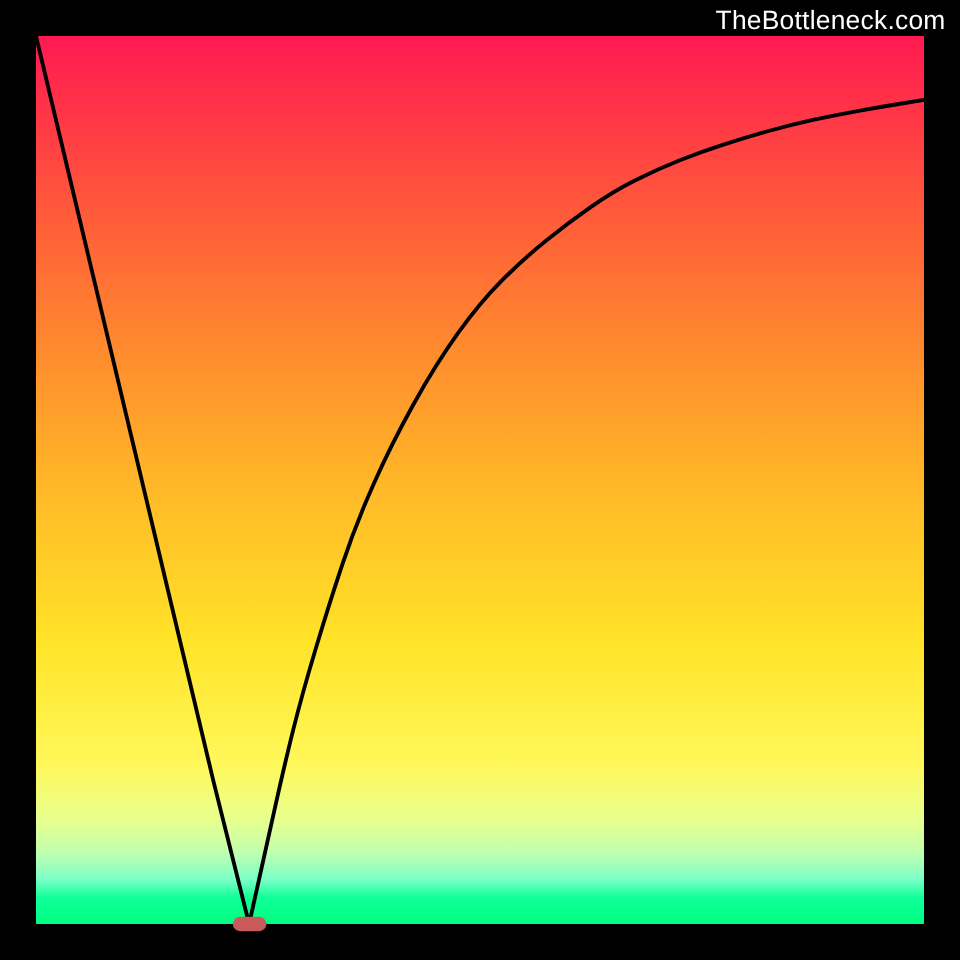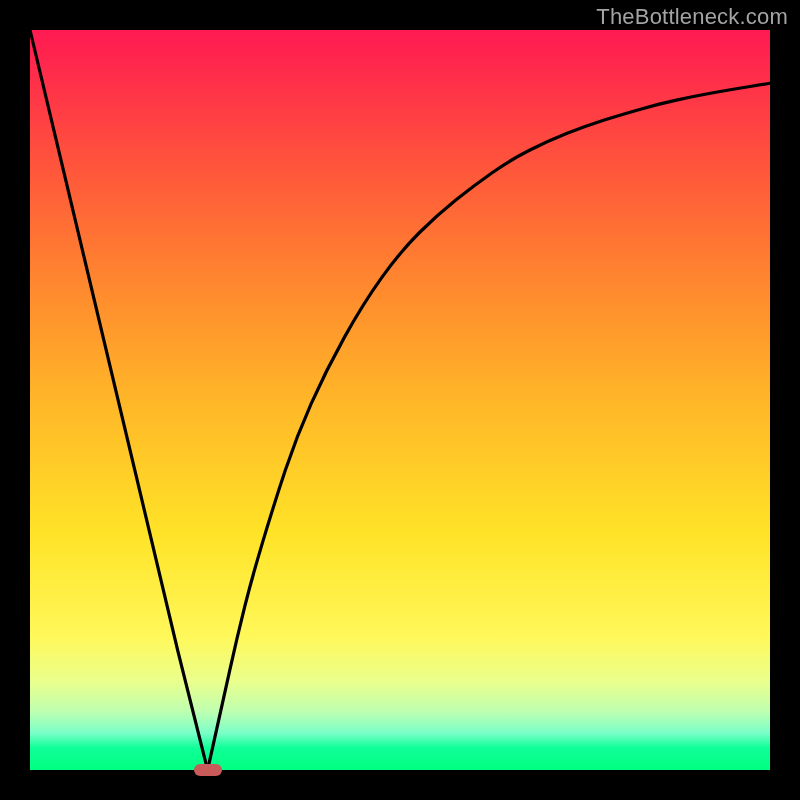--- a/index.html
+++ b/index.html
@@ -42,21 +42,21 @@
       #c0ffb0 92%,
       #7affc8 95%,
       #10ff98 97%,
       #00ff80 100%
     );
   }
   .watermark {
     position: absolute;
     top: 4px;
     right: 12px;
-    color: #a3a3a3;
+    color: #ffffff;
     font-size: 22px;
     font-weight: 500;
     letter-spacing: 0.2px;
     user-select: none;
   }
   svg.curve {
     position: absolute;
     left: 0;
     top: 0;
     width: 740px;

